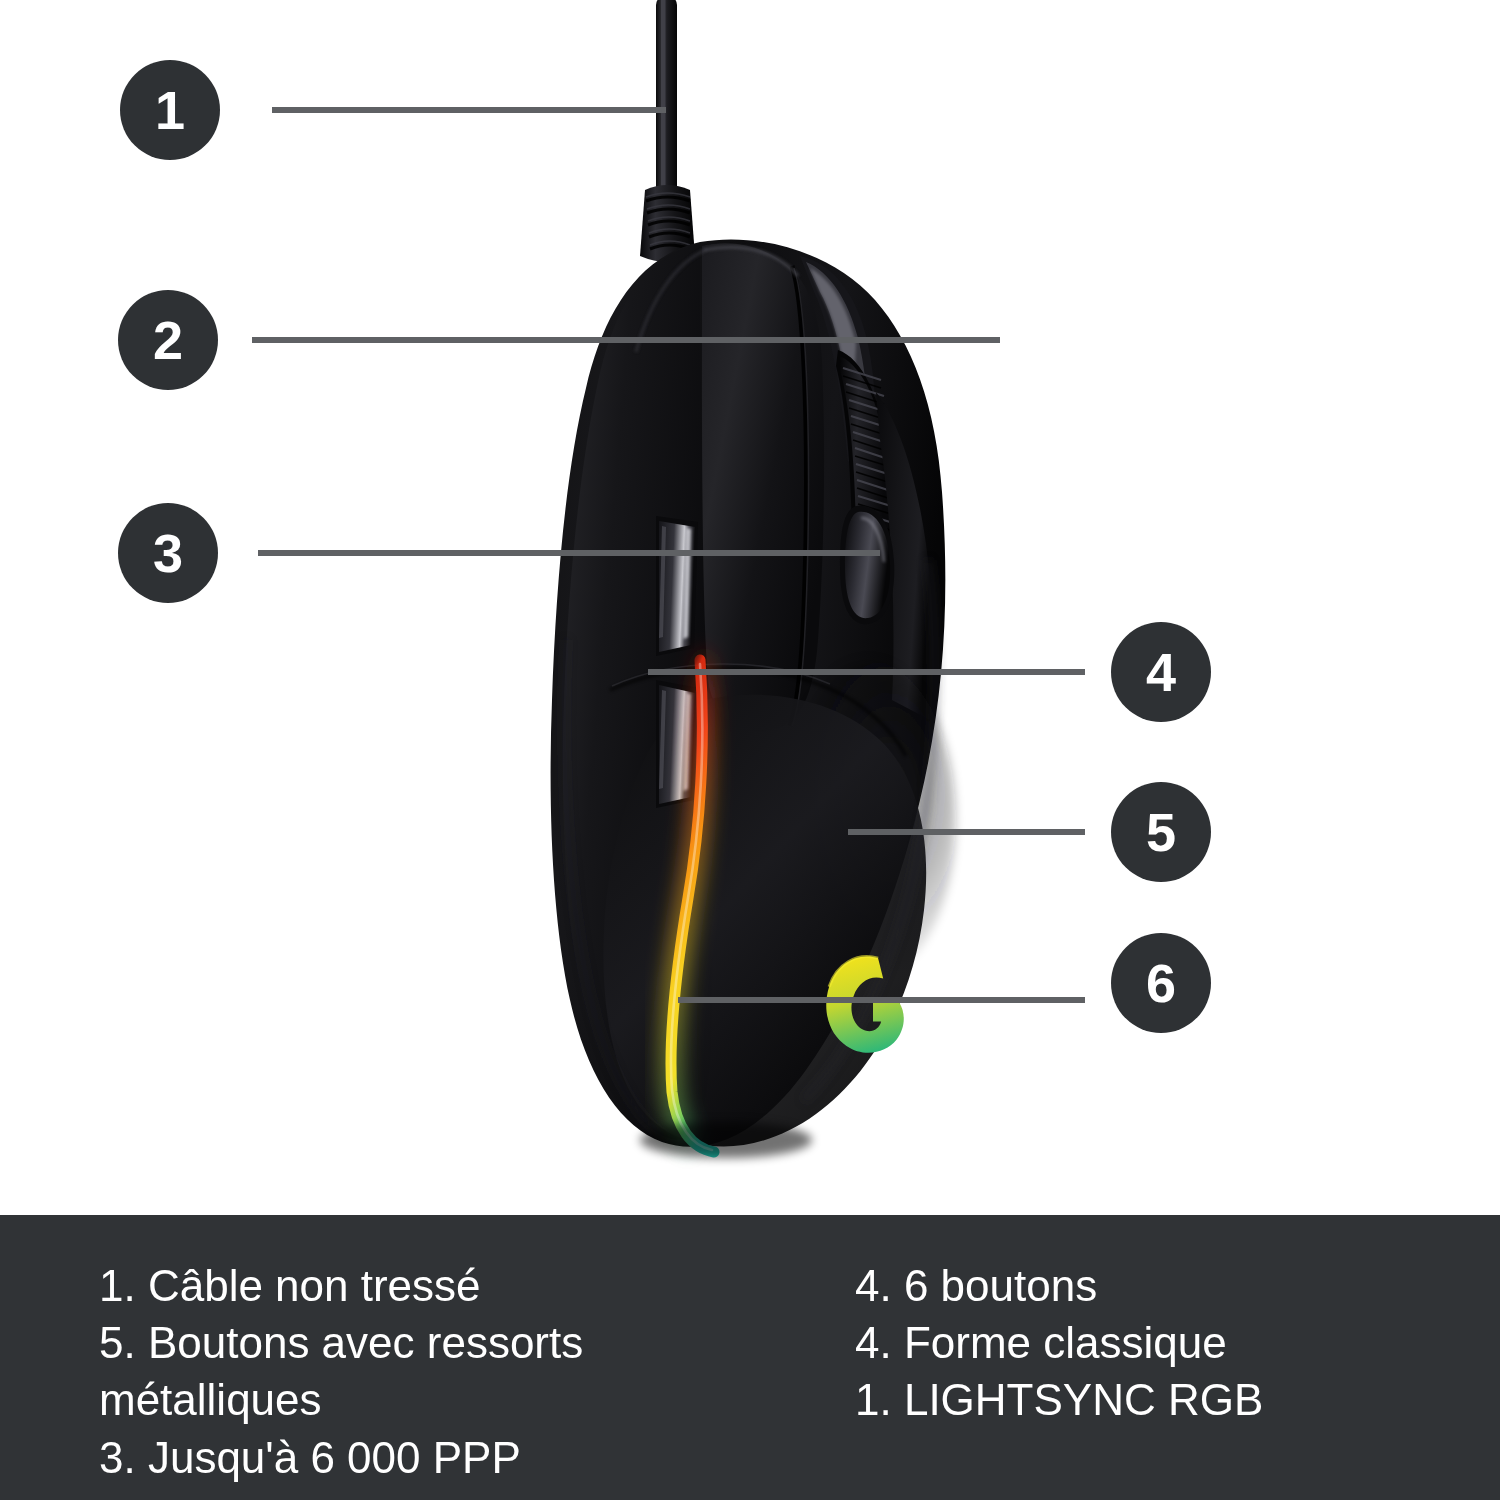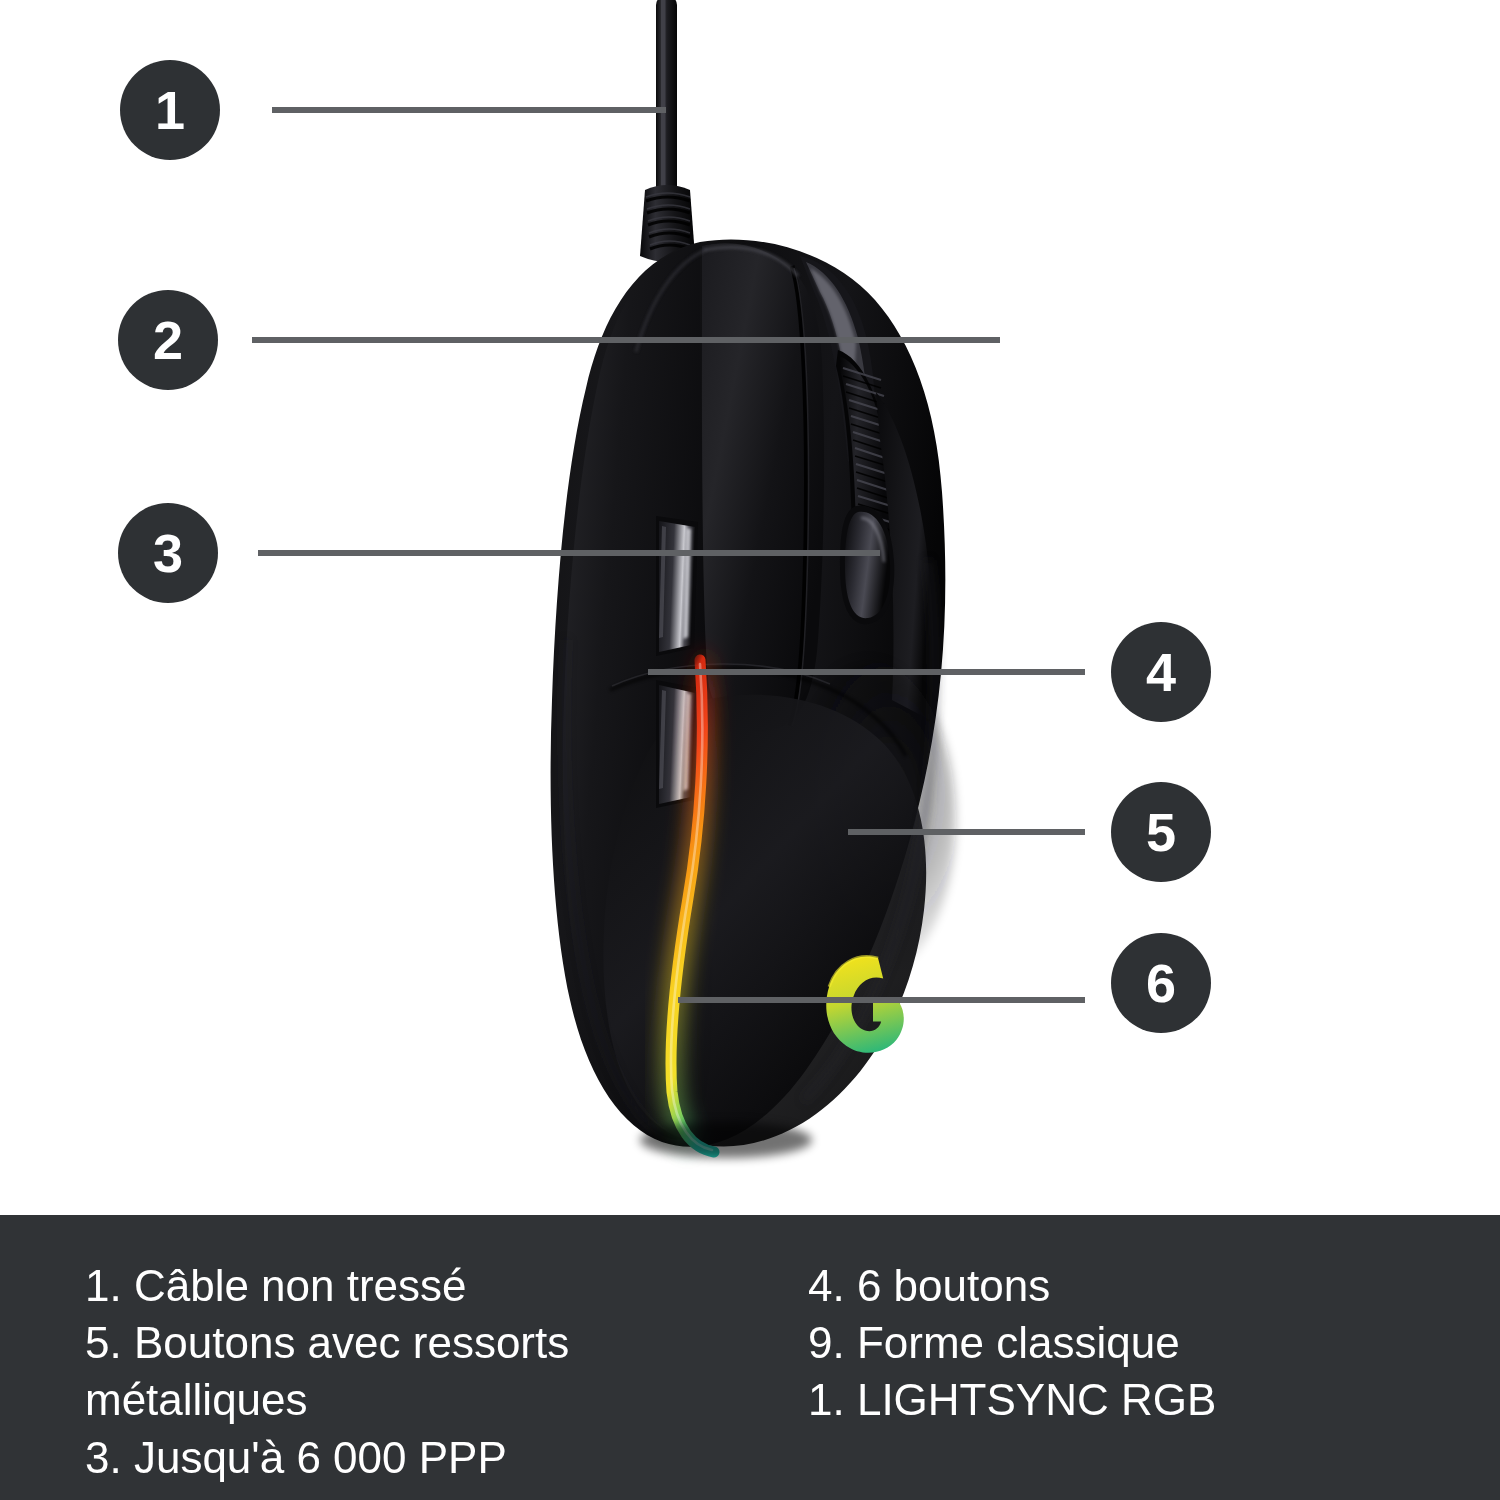--- a/index.html
+++ b/index.html
@@ -64,36 +64,36 @@
   
   #legend-panel {
     position: absolute;
     left: 0;
     top: 1215px;
     width: 1500px;
     height: 285px;
     background: #303336;
     box-sizing: border-box;
     display: flex;
-    padding: 42px 0 0 3px;
+    padding: 42px 0 0 17px;
   }
   .legend-col {
     color: #ffffff;
     font-family: "Liberation Sans", sans-serif;
     font-size: 44px;
     line-height: 1.30;
     font-weight: 400;
   }
   .legend-col-left {
     width: 640px;
     margin-left: 82px;
   }
   .legend-col-right {
     width: 620px;
-    margin-left: 83px;
+    margin-left: 116px;
   }
   .legend-item {
     white-space: pre-wrap;
   }
 </style>
 </head>
 <body>
 
 <div id="page">
 
@@ -407,18 +407,18 @@
   </div>
 
   <div id="legend-panel">
     <div class="legend-col legend-col-left">
       <div class="legend-item">1. Câble non tressé</div>
       <div class="legend-item">5. Boutons avec ressorts métalliques</div>
       <div class="legend-item">3. Jusqu'à 6 000 PPP</div>
     </div>
     <div class="legend-col legend-col-right">
       <div class="legend-item">4. 6 boutons</div>
-      <div class="legend-item">9. Forme classique</div>
+      <div class="legend-item">4. Forme classique</div>
       <div class="legend-item">1. LIGHTSYNC RGB</div>
     </div>
   </div>
 
 </div>
 
 </body></html>

